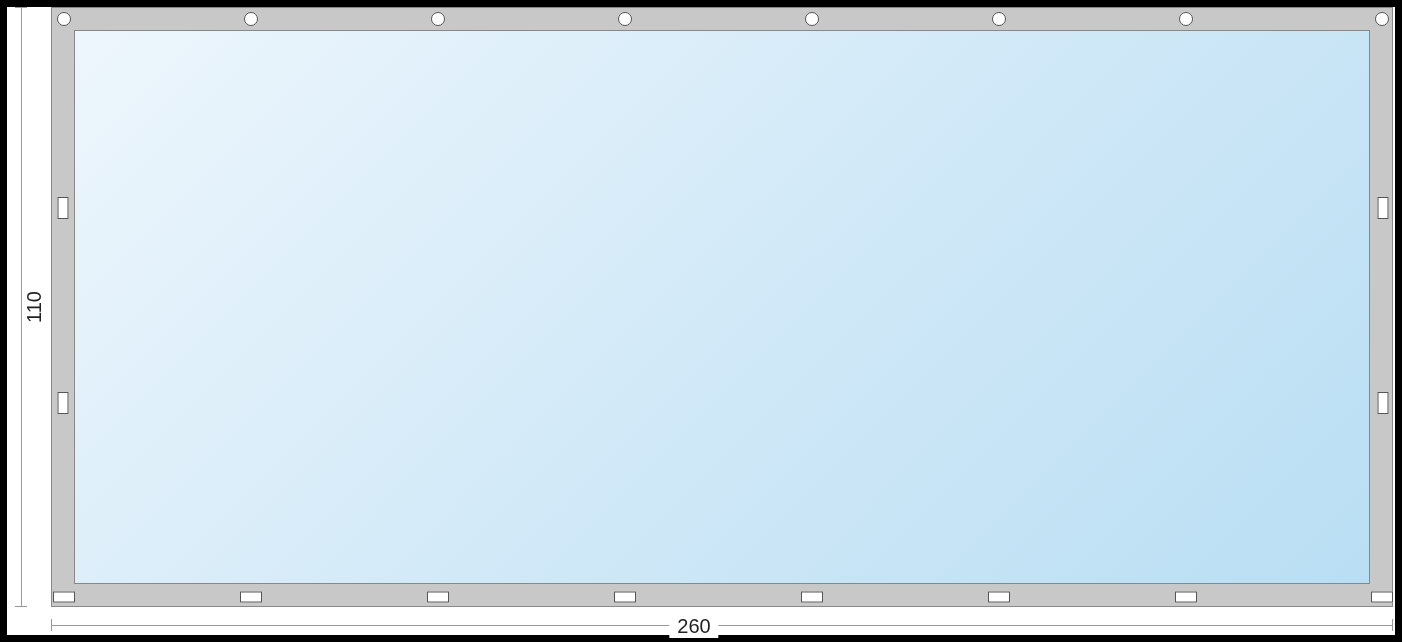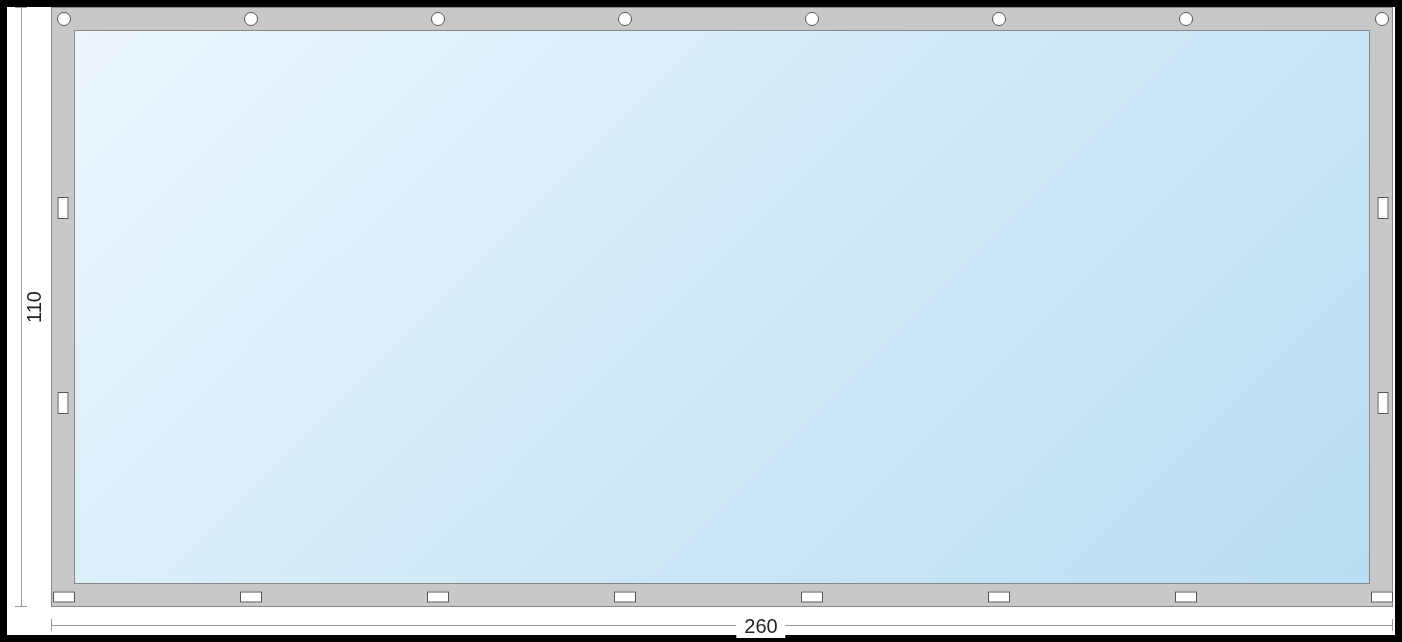--- a/index.html
+++ b/index.html
@@ -4,21 +4,21 @@
 <style>
   html,body{margin:0;padding:0;width:1402px;height:642px;background:#000;font-family:Arial,Helvetica,sans-serif;overflow:hidden}
   .outer{position:absolute;left:7px;top:7px;width:1388px;height:628px;background:#fff}
   .dim-v-line{position:absolute;left:14px;top:0;width:1px;height:600px;background:#999}
   .dim-v-tick-top{position:absolute;left:8px;top:0;width:12px;height:1px;background:#999}
   .dim-v-tick-bot{position:absolute;left:8px;top:599px;width:12px;height:1px;background:#999}
   .dim-v-label{position:absolute;left:6px;top:300px;transform:translateY(-50%) rotate(-90deg);transform-origin:center;font-size:20px;color:#222;background:#fff;padding:0 6px}
   .dim-h-line{position:absolute;left:44px;top:618px;width:1342px;height:1px;background:#999}
   .dim-h-tick-l{position:absolute;left:44px;top:612px;width:1px;height:12px;background:#999}
   .dim-h-tick-r{position:absolute;left:1385px;top:612px;width:1px;height:12px;background:#999}
-  .dim-h-label{position:absolute;left:754px;top:608px;transform:translateX(-50%);font-size:20px;color:#222;background:#fff;padding:0 8px}
+  .dim-h-label{position:absolute;left:687px;top:608px;transform:translateX(-50%);font-size:20px;color:#222;background:#fff;padding:0 8px}
   .panel{position:absolute;left:44px;top:0;width:1342px;height:600px;background:#c8c8c8;border:1px solid #888;box-sizing:border-box}
   .glass{position:absolute;left:22px;top:22px;right:22px;bottom:22px;border:1px solid #888;background:linear-gradient(135deg,#edf6fc 0%,#cfe8f7 55%,#b9def3 100%)}
   .hole-c{position:absolute;width:12px;height:12px;border:1.5px solid #555;border-radius:50%;background:#fff;transform:translate(-50%,-50%)}
   .slot-h{position:absolute;width:20px;height:9px;border:1.5px solid #555;background:#fff;transform:translate(-50%,-50%)}
   .slot-v{position:absolute;width:9px;height:20px;border:1.5px solid #555;background:#fff;transform:translate(-50%,-50%)}
 </style>
 </head>
 <body>
 
 <div class="outer">

